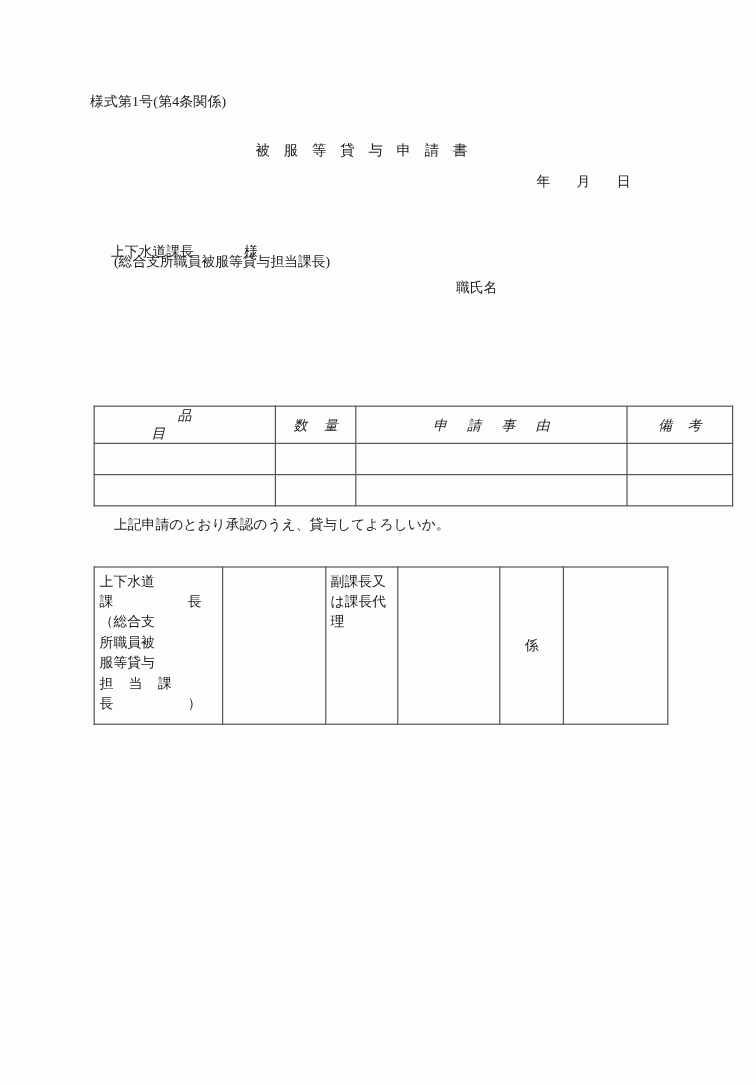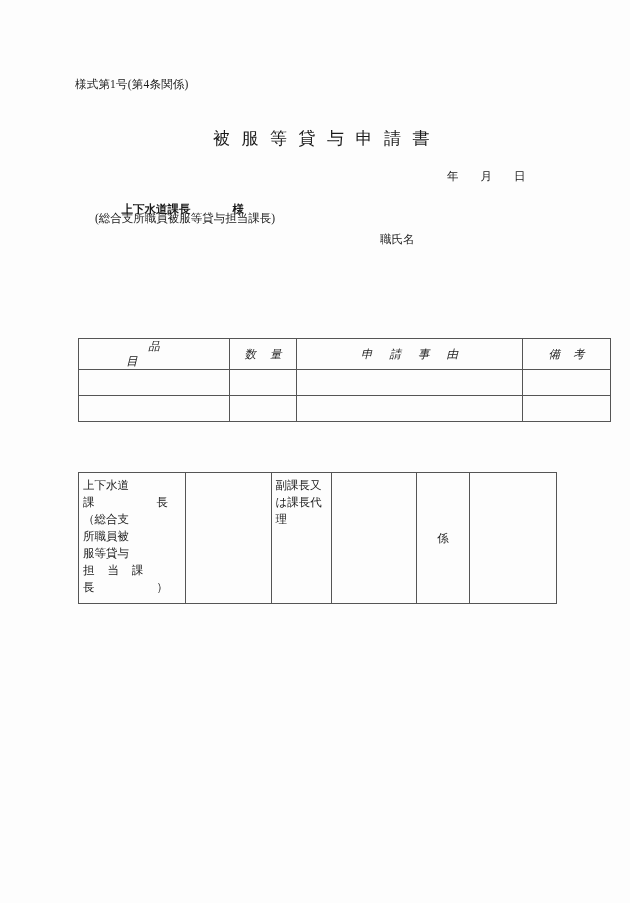--- a/index.html
+++ b/index.html
@@ -27,37 +27,36 @@
   .form-no {
     left: 75px;
     top: 77px;
     font-size: 11.5px;
     letter-spacing: 0.2px;
     text-align: center;
   }
 
   .doc-title {
     left: 213px;
-    top: 127px;
-    font-size: 17px;
+    top: 117px;
+    font-size: 12px;
     letter-spacing: 11.5px;
   }
 
   .date-line {
     left: 447px;
-    top: 169px;
+    top: 144px;
     font-size: 11.5px;
     letter-spacing: 22px;
   }
 
   .addressee {
-    left: 110px;
+    left: 81px;
     top: 190px;
     font-size: 11.5px;
-    font-weight: bold;
   }
   .addressee .sama { margin-left: 42px; }
 
   .addressee-sub {
     left: 95px;
     top: 211px;
     font-size: 11.5px;
   }
 
   .signer {
@@ -188,20 +187,21 @@
       </tr>
       <tr>
         <td class="blank"></td>
         <td class="blank"></td>
         <td class="blank"></td>
         <td class="blank"></td>
       </tr>
     </tbody>
   </table>
 
+  <div class="abs approval-note">上記申請のとおり承認のうえ、貸与してよろしいか。</div>
 
   <table id="approval-table">
     <tbody>
       <tr>
         <td class="ap-c1">
           <span class="vcell-text">
             <span class="ln j0">上下水道</span>
             <span class="ln j2">課　　長</span>
             <span class="ln j0">（総合支</span>
             <span class="ln j0">所職員被</span>

